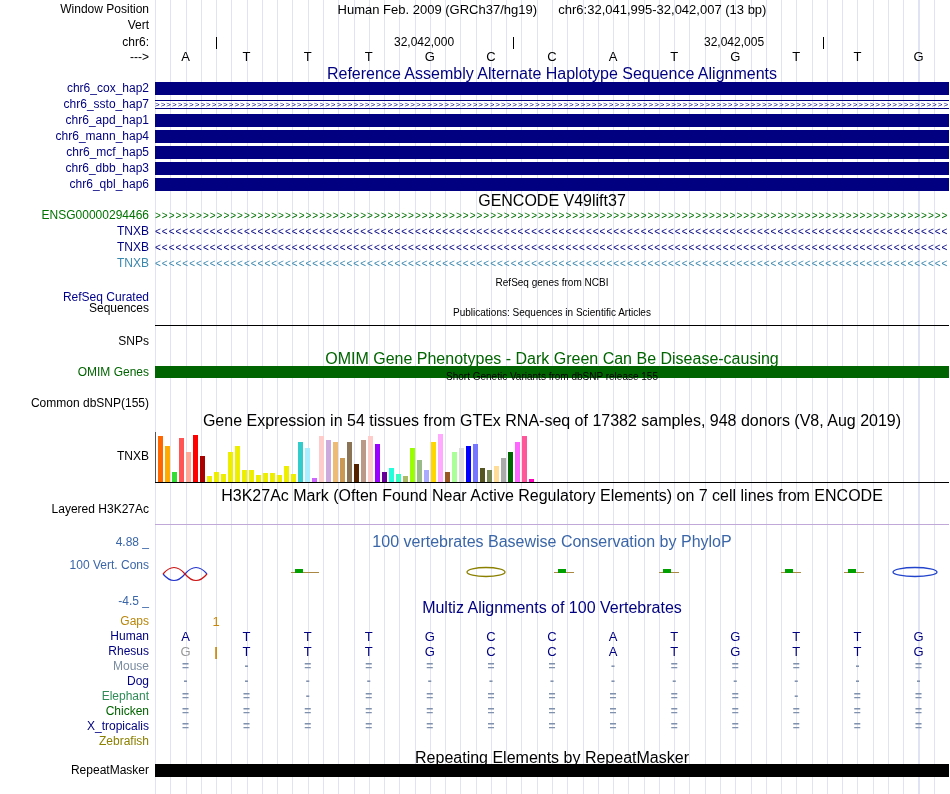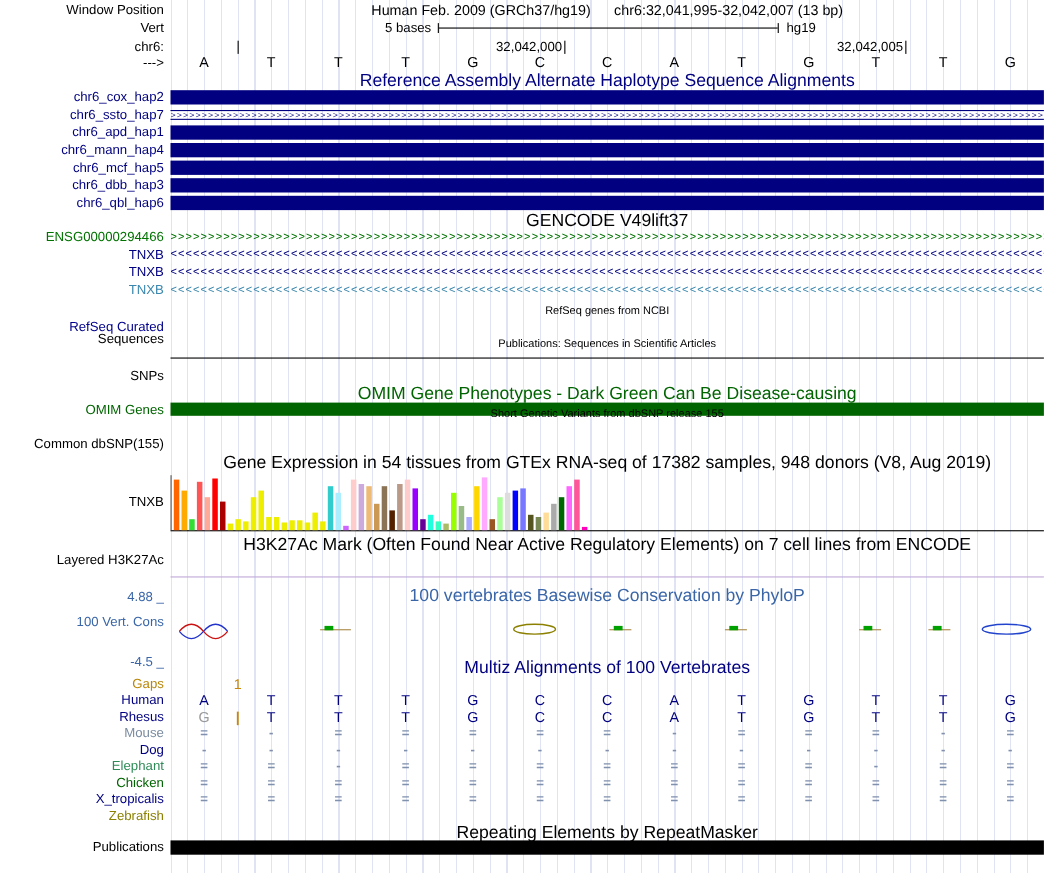--- a/index.html
+++ b/index.html
@@ -15,21 +15,21 @@
   .t12{font-size:16px;line-height:14px}
   .t10{font-size:10px;line-height:12px}
   .navy{color:#000080}
   .omimg{color:#006400}
   .consb{color:#3a66a8}
   .scaletxt{position:absolute;left:0;width:237px;text-align:right;font-size:12px;line-height:13px}
   .scalebar{position:absolute;left:243px;top:2px;width:310px;height:9px;border-left:1px solid #000;border-right:1px solid #000}
   .scalebar::after{content:"";position:absolute;left:0;right:0;top:4px;height:1px;background:#000}
   .scalegenome{position:absolute;left:560px;font-size:12px;line-height:13px}
   .ctick{position:absolute;top:1px;width:1px;height:12px;background:#000}
-  .coordtxt{position:absolute;text-align:right;font-size:12px;line-height:13px}
+  .coordtxt{position:absolute;font-size:12px;line-height:13px}
   .baseL{position:absolute;text-align:center;font-size:13px;line-height:14px;color:#000}
   .chevband{position:absolute;left:155px;width:794px;height:9px;overflow:hidden;white-space:nowrap;
             border-top:1px solid #000080;border-bottom:1px solid #000080;color:#000080;
             font-size:8px;line-height:7px;letter-spacing:1px}
   .geneline{position:absolute;left:155px;width:794px;height:13px;overflow:hidden;white-space:nowrap;
             font-size:10px;line-height:13px;letter-spacing:1px}
   .hline{position:absolute;left:155px;width:794px;height:1px;background:#000}
   .mzbase{position:absolute;text-align:center;font-size:13px;line-height:15px}
   .mzsym{position:absolute;text-align:center;font-size:12px;line-height:15px;color:#8091ad;font-weight:bold}
 </style>
@@ -40,25 +40,20 @@
   <div id="grid"></div>
 
   <div class="lbl" style="top:3px">Window Position</div>
   <div class="main ctr t13" style="top:3px">
     <span>Human Feb. 2009 (GRCh37/hg19)</span>
     <span style="display:inline-block;width:14px"></span>
     <span>chr6:32,041,995-32,042,007 (13 bp)</span>
   </div>
 
   <div class="lbl" style="top:19px">Vert</div>
-  <div class="main" style="top:19px;height:14px">
-    <span class="scaletxt">5 bases</span>
-    <div class="scalebar"></div>
-    <span class="scalegenome">hg19</span>
-  </div>
 
   <div class="lbl" style="top:36px">chr6:</div>
   <div class="main" style="top:36px;height:14px">
     <div class="ctick" style="left:61px"></div>
     <span class="coordtxt" style="left:239px;width:117px">32,042,000</span>
     <div class="ctick" style="left:358px"></div>
     <span class="coordtxt" style="left:549px;width:117px">32,042,005</span>
     <div class="ctick" style="left:668px"></div>
   </div>
 
@@ -91,21 +86,21 @@
   <div style="position:absolute;left:155px;top:524px;width:794px;height:1px;background:#c0a8d8"></div>
 
   <div class="main ctr t12 consb" style="top:535px">100 vertebrates Basewise Conservation by PhyloP</div>
   <div class="lbl consb" style="top:536px">4.88 _</div>
   <div class="lbl consb" style="top:559px">100 Vert. Cons</div>
   <div class="lbl consb" style="top:595px">-4.5 _</div>
 
   <div class="main ctr t12 navy" style="top:601px">Multiz Alignments of 100 Vertebrates</div>
 
   <div class="main ctr t12" style="top:751px">Repeating Elements by RepeatMasker</div>
-  <div class="lbl" style="top:764px">Publications</div>
+  <div class="lbl" style="top:764px">RepeatMasker</div>
   <div style="position:absolute;left:155px;top:764px;width:794px;height:13px;background:#000"></div>
 <div class="baseL" style="left: 155px; top: 50px; width: 61.0769px;">A</div>
     <div class="baseL" style="left: 216.077px; top: 50px; width: 61.0769px;">T</div>
     <div class="baseL" style="left: 277.154px; top: 50px; width: 61.0769px;">T</div>
     <div class="baseL" style="left: 338.231px; top: 50px; width: 61.0769px;">T</div>
     <div class="baseL" style="left: 399.308px; top: 50px; width: 61.0769px;">G</div>
     <div class="baseL" style="left: 460.385px; top: 50px; width: 61.0769px;">C</div>
     <div class="baseL" style="left: 521.462px; top: 50px; width: 61.0769px;">C</div>
     <div class="baseL" style="left: 582.538px; top: 50px; width: 61.0769px;">A</div>
     <div class="baseL" style="left: 643.615px; top: 50px; width: 61.0769px;">T</div>

